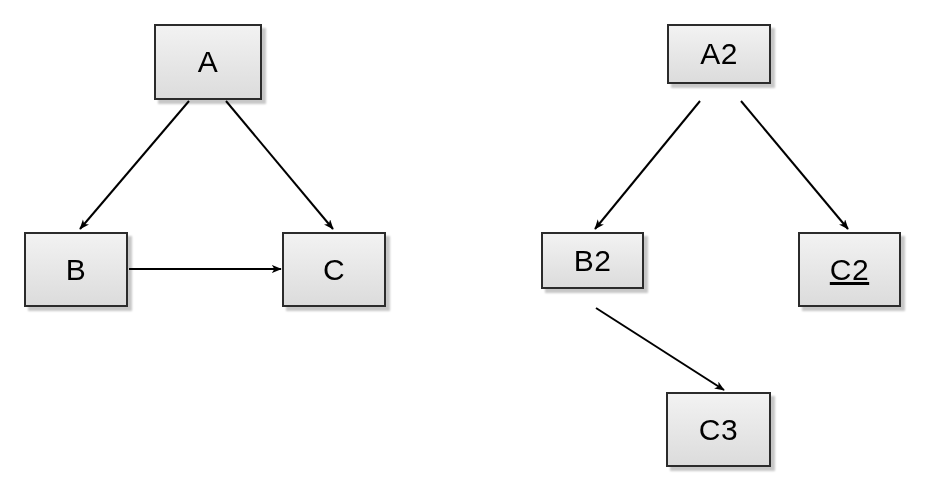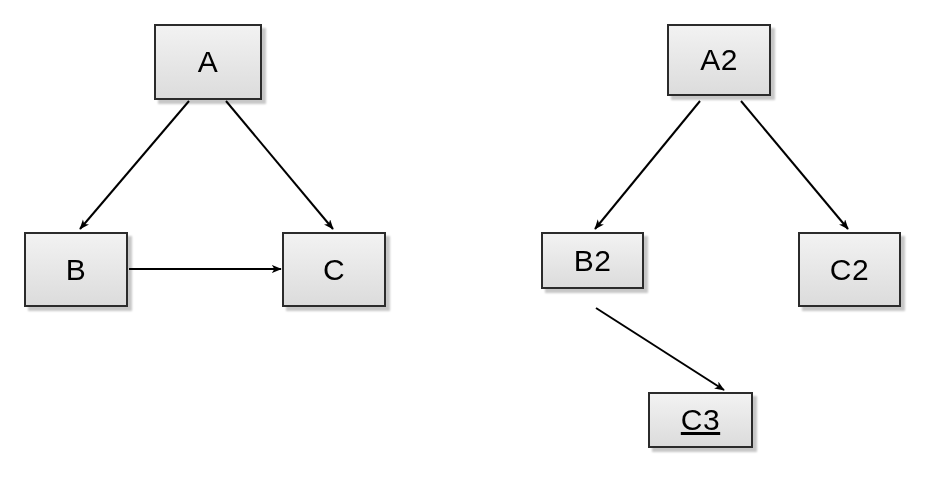--- a/index.html
+++ b/index.html
@@ -73,28 +73,28 @@
           <span class="node-label" style="color: rgb(0, 0, 0);">A</span>
         </div>
         <div class="node" style="left: 24px; top: 232px; width: 104px; height: 75px; border-color: rgb(43, 43, 43); background: linear-gradient(rgb(242, 242, 242) 0%, rgb(220, 220, 220) 100%);">
           <span class="node-label" style="color: rgb(0, 0, 0);">B</span>
         </div>
         <div class="node" style="left: 282px; top: 232px; width: 104px; height: 75px; border-color: rgb(43, 43, 43); background: linear-gradient(rgb(242, 242, 242) 0%, rgb(220, 220, 220) 100%);">
           <span class="node-label" style="color: rgb(0, 0, 0);">C</span>
         </div>
       </div>
       <div>
-        <div class="node" style="left: 667px; top: 24px; width: 104px; height: 72px; border-color: rgb(43, 43, 43); background: linear-gradient(rgb(242, 242, 242) 0%, rgb(220, 220, 220) 100%);">
+        <div class="node" style="left: 667px; top: 24px; width: 104px; height: 60px; border-color: rgb(43, 43, 43); background: linear-gradient(rgb(242, 242, 242) 0%, rgb(220, 220, 220) 100%);">
           <span class="node-label" style="color: rgb(0, 0, 0);">A2</span>
         </div>
         <div class="node" style="left: 541px; top: 232px; width: 103px; height: 57px; border-color: rgb(43, 43, 43); background: linear-gradient(rgb(242, 242, 242) 0%, rgb(220, 220, 220) 100%);">
           <span class="node-label" style="color: rgb(0, 0, 0);">B2</span>
         </div>
-        <div class="node" style="left: 798px; top: 232px; width: 103px; height: 75px; border-color: rgb(43, 43, 43); background: linear-gradient(rgb(242, 242, 242) 0%, rgb(220, 220, 220) 100%);">
+        <div class="node" style="left: 798px; top: 232px; width: 103px; height: 75px; border-color: rgb(43, 43, 43); background: linear-gradient(rgb(242, 242, 242) 0%, rgb(220, 220, 220) 100%); text-decoration: underline;">
           <span class="node-label" style="color: rgb(0, 0, 0);">C2</span>
         </div>
-        <div class="node" style="left: 648px; top: 392px; width: 105px; height: 56px; border-color: rgb(43, 43, 43); background: linear-gradient(rgb(242, 242, 242) 0%, rgb(220, 220, 220) 100%); text-decoration: underline;">
+        <div class="node" style="left: 666px; top: 392px; width: 105px; height: 75px; border-color: rgb(43, 43, 43); background: linear-gradient(rgb(242, 242, 242) 0%, rgb(220, 220, 220) 100%);">
           <span class="node-label" style="color: rgb(0, 0, 0);">C3</span>
         </div>
       </div>
     </div>
 
 </div>
 
 </body></html>

